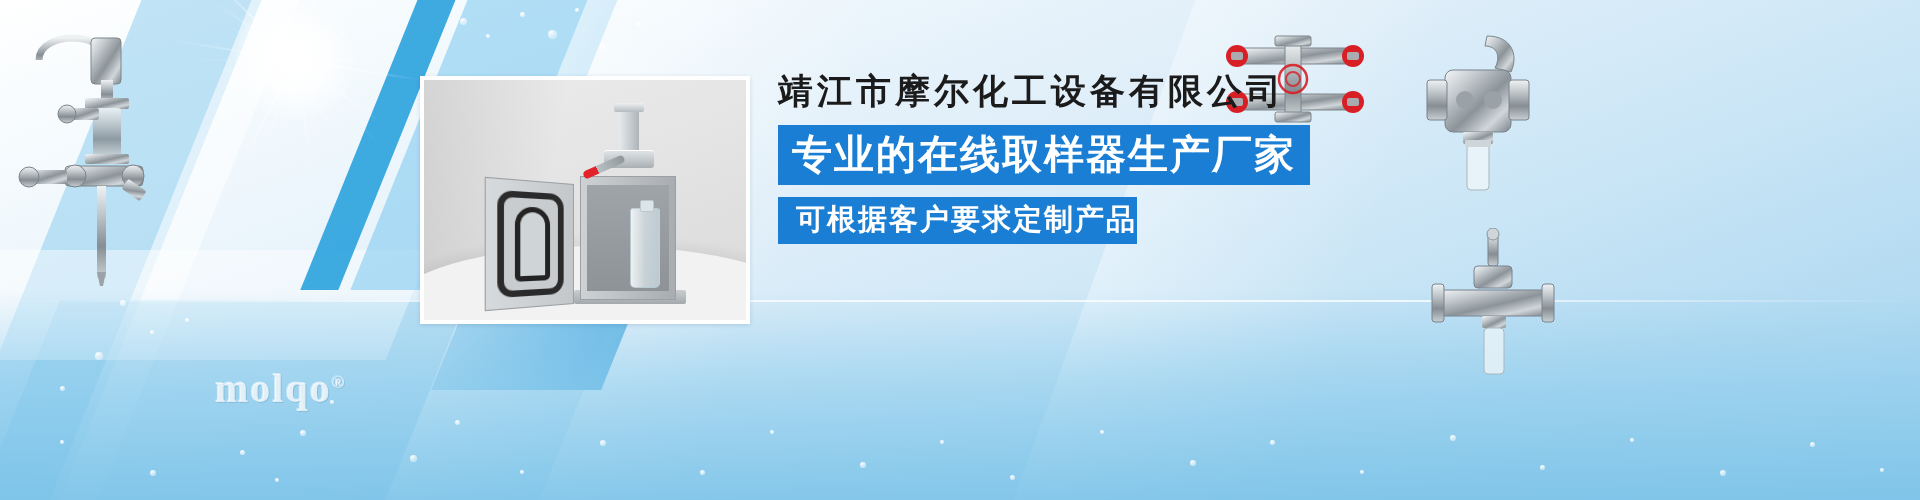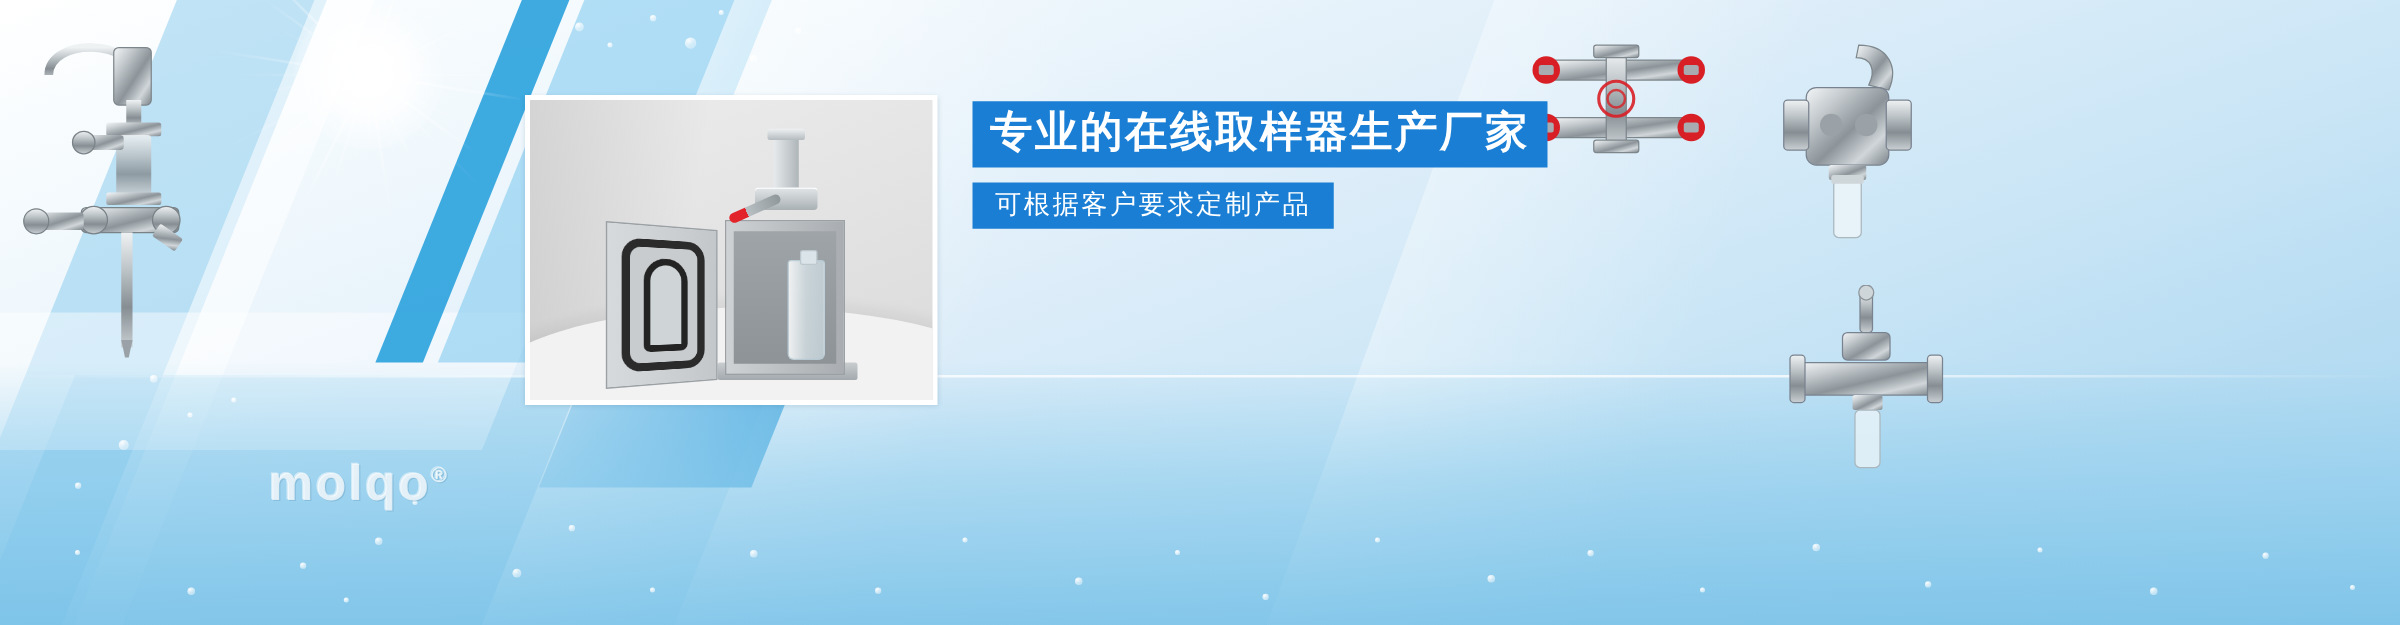--- a/index.html
+++ b/index.html
@@ -120,44 +120,44 @@
   
   .txt{ position:absolute; left:778px; top:70px; width:640px; }
   .t-title{
     font-family:"Liberation Serif", serif;
     font-size:35px; font-weight:700; color:#1b1b1b;
     letter-spacing:4px; line-height:1.25; white-space:nowrap;
   }
   .t-hl-main{
     display:inline-block; margin-top:11px;
     background:#1a7fd4; color:#fff;
-    font-size:34px; font-weight:700; letter-spacing:2px;
+    font-size:40px; font-weight:700; letter-spacing:2px;
     padding:6px 14px 8px 14px; line-height:1.15; white-space:nowrap;
   }
   .t-sub{
     margin-top:12px; font-size:25px; color:#1e1e1e; letter-spacing:0px;
     white-space:nowrap; line-height:1.3;
   }
   .t-hl-small{
     display:inline-block; margin-top:12px;
     background:#1a7fd4; color:#fff;
-    font-size:21px; letter-spacing:2px;
-    padding:5px 18px 7px 18px; line-height:1.2; white-space:nowrap;
+    font-size:29px; letter-spacing:2px;
+    padding:5px 0 7px 18px; line-height:1.2; white-space:nowrap;font-weight:bold;
   }
   .t-en{
     margin-top:11px; width:600px;
     font-family:"Liberation Serif", serif;
     font-size:9.5px; line-height:1.75; color:#5b6a74;
     letter-spacing:.2px; text-transform:uppercase;
   }
 
   
   .wm{
     position:absolute; left:215px; top:365px;
-    font-family:Liberation Sans, sans-serif;
+    font-family:Liberation Serif, serif;
     font-size:40px; font-weight:700; letter-spacing:2px;
     color:rgba(255,255,255,.72);
     text-shadow:1px 1px 0 rgba(120,175,205,.55), -1px -1px 0 rgba(255,255,255,.5);
   }
   .wm sup{ font-size:17px; vertical-align:super; }
 </style>
 </head>
 <body>
 
 <div id="banner">
@@ -357,20 +357,21 @@
     <circle cx="63" cy="6" r="6" fill="#cfd6da" stroke="#8d9499"></circle>
     <rect x="44" y="38" width="38" height="22" rx="4" fill="url(#mg)" stroke="#79828f"></rect>
     <rect x="8" y="62" width="110" height="26" rx="6" fill="url(#mg)" stroke="#79828f"></rect>
     <rect x="2" y="56" width="12" height="38" rx="3" fill="url(#mgv)" stroke="#79828f"></rect>
     <rect x="112" y="56" width="12" height="38" rx="3" fill="url(#mgv)" stroke="#79828f"></rect>
     <rect x="52" y="88" width="24" height="12" rx="2" fill="url(#mg)"></rect>
     <rect x="54" y="100" width="20" height="46" rx="4" fill="rgba(235,244,249,.8)" stroke="#aab7bd"></rect>
   </svg>
 
   <div class="txt">
+    <div class="t-title">靖江市摩尔化工设备有限公司</div>
     <div><span class="t-hl-main">专业的在线取样器生产厂家</span></div>
     <div><span class="t-hl-small">可根据客户要求定制产品</span></div>
   </div>
 
   <div class="wm">
     <span>molqo</span><sup>®</sup>
   </div>
 
 </div>
 

